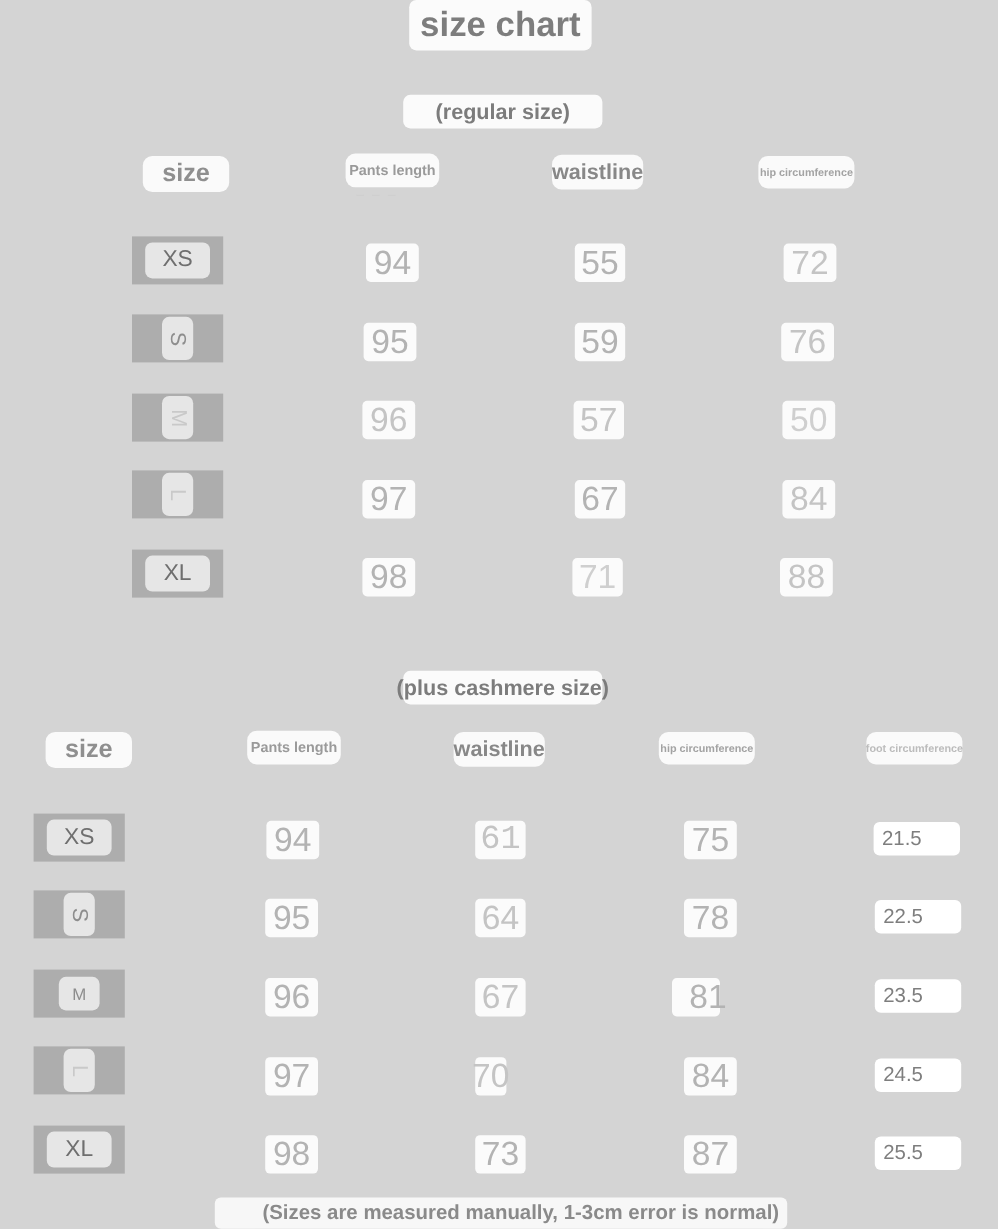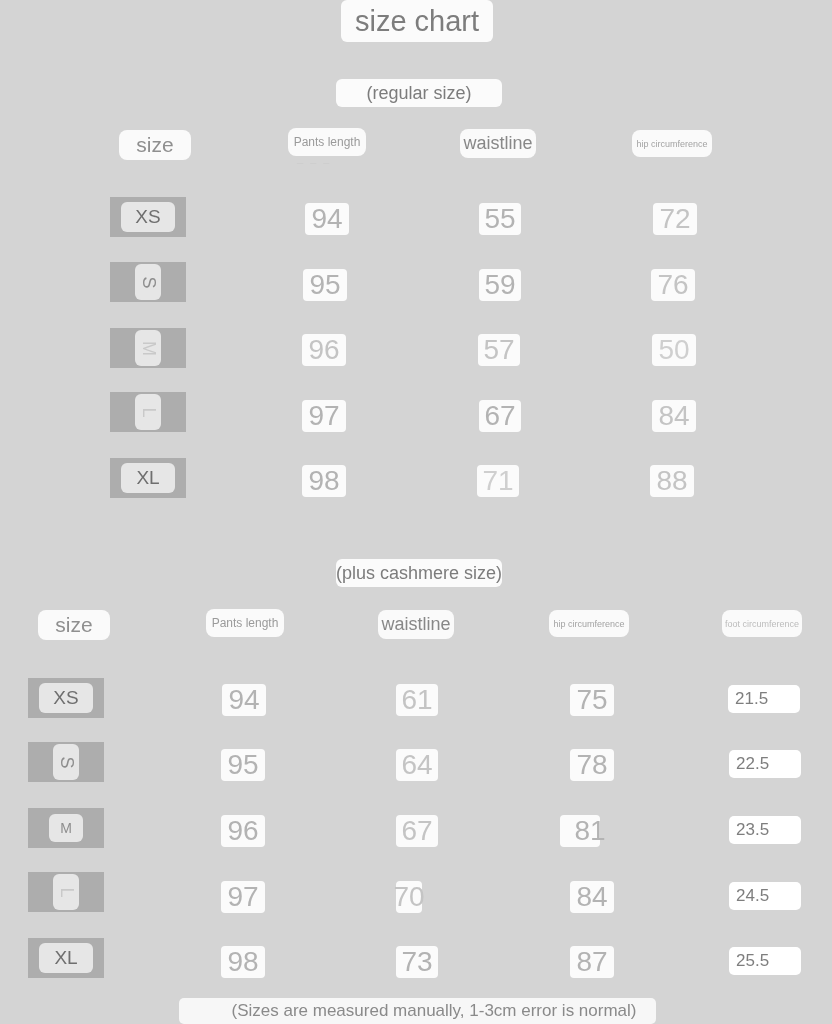--- a/index.html
+++ b/index.html
@@ -25,20 +25,21 @@
   .chip {
     position: absolute;
     background: #fbfbfb;
     border-radius: 7px;
     display: flex;
     align-items: center;
     justify-content: center;
     color: #8c8c8c;
     white-space: nowrap;
     box-sizing: border-box;
+    font-weight: bold;
   }
 
   
   .title-chip {
     left: 341px;
     top: 0px;
     width: 152px;
     height: 42px;
     font-size: 29px;
     color: #7d7d7d;
@@ -230,21 +231,21 @@
   <div class="chip hdr hdr-size" style="left:38px; top:610px; width:72px; height:30px;">size</div>
   <div class="chip hdr hdr-small" style="left:206px; top:609px; width:78px; height:28px;">Pants length</div>
   <div class="chip hdr hdr-mid" style="left:378px; top:610px; width:76px; height:29px;">waistline</div>
   <div class="chip hdr hdr-tiny" style="left:549px; top:610px; width:80px; height:27px;">hip circumference</div>
   <div class="chip hdr hdr-tiny" style="left:722px; top:610px; width:80px; height:27px; color:#bcbcbc;">foot circumference</div>
 
   <div class="sizecell" style="left:28px; top:678px; width:76px; height:40px;">
     <span class="inner wide">XS</span>
   </div>
   <div class="val" style="left:222px; top:684px; width:44px; height:32px;">94</div>
-  <div class="val dim" style="left:396px; top:684px; width:42px; height:32px;">61</div>
+  <div class="val dim" style="left:396px; top:684px; width:42px; height:32px;font-family:Liberation Mono, monospace;">61</div>
   <div class="val" style="left:570px; top:684px; width:44px; height:32px;">75</div>
   <div class="val foot" style="left:728px; top:685px; width:72px; height:28px;">21.5</div>
 
   <div class="sizecell" style="left:28px; top:742px; width:76px; height:40px;">
     <span class="inner narrow">
         <span class="glyph">S</span>
       </span>
   </div>
   <div class="val" style="left:221px; top:749px; width:44px; height:32px;">95</div>
   <div class="val dim" style="left:396px; top:749px; width:42px; height:32px;">64</div>

